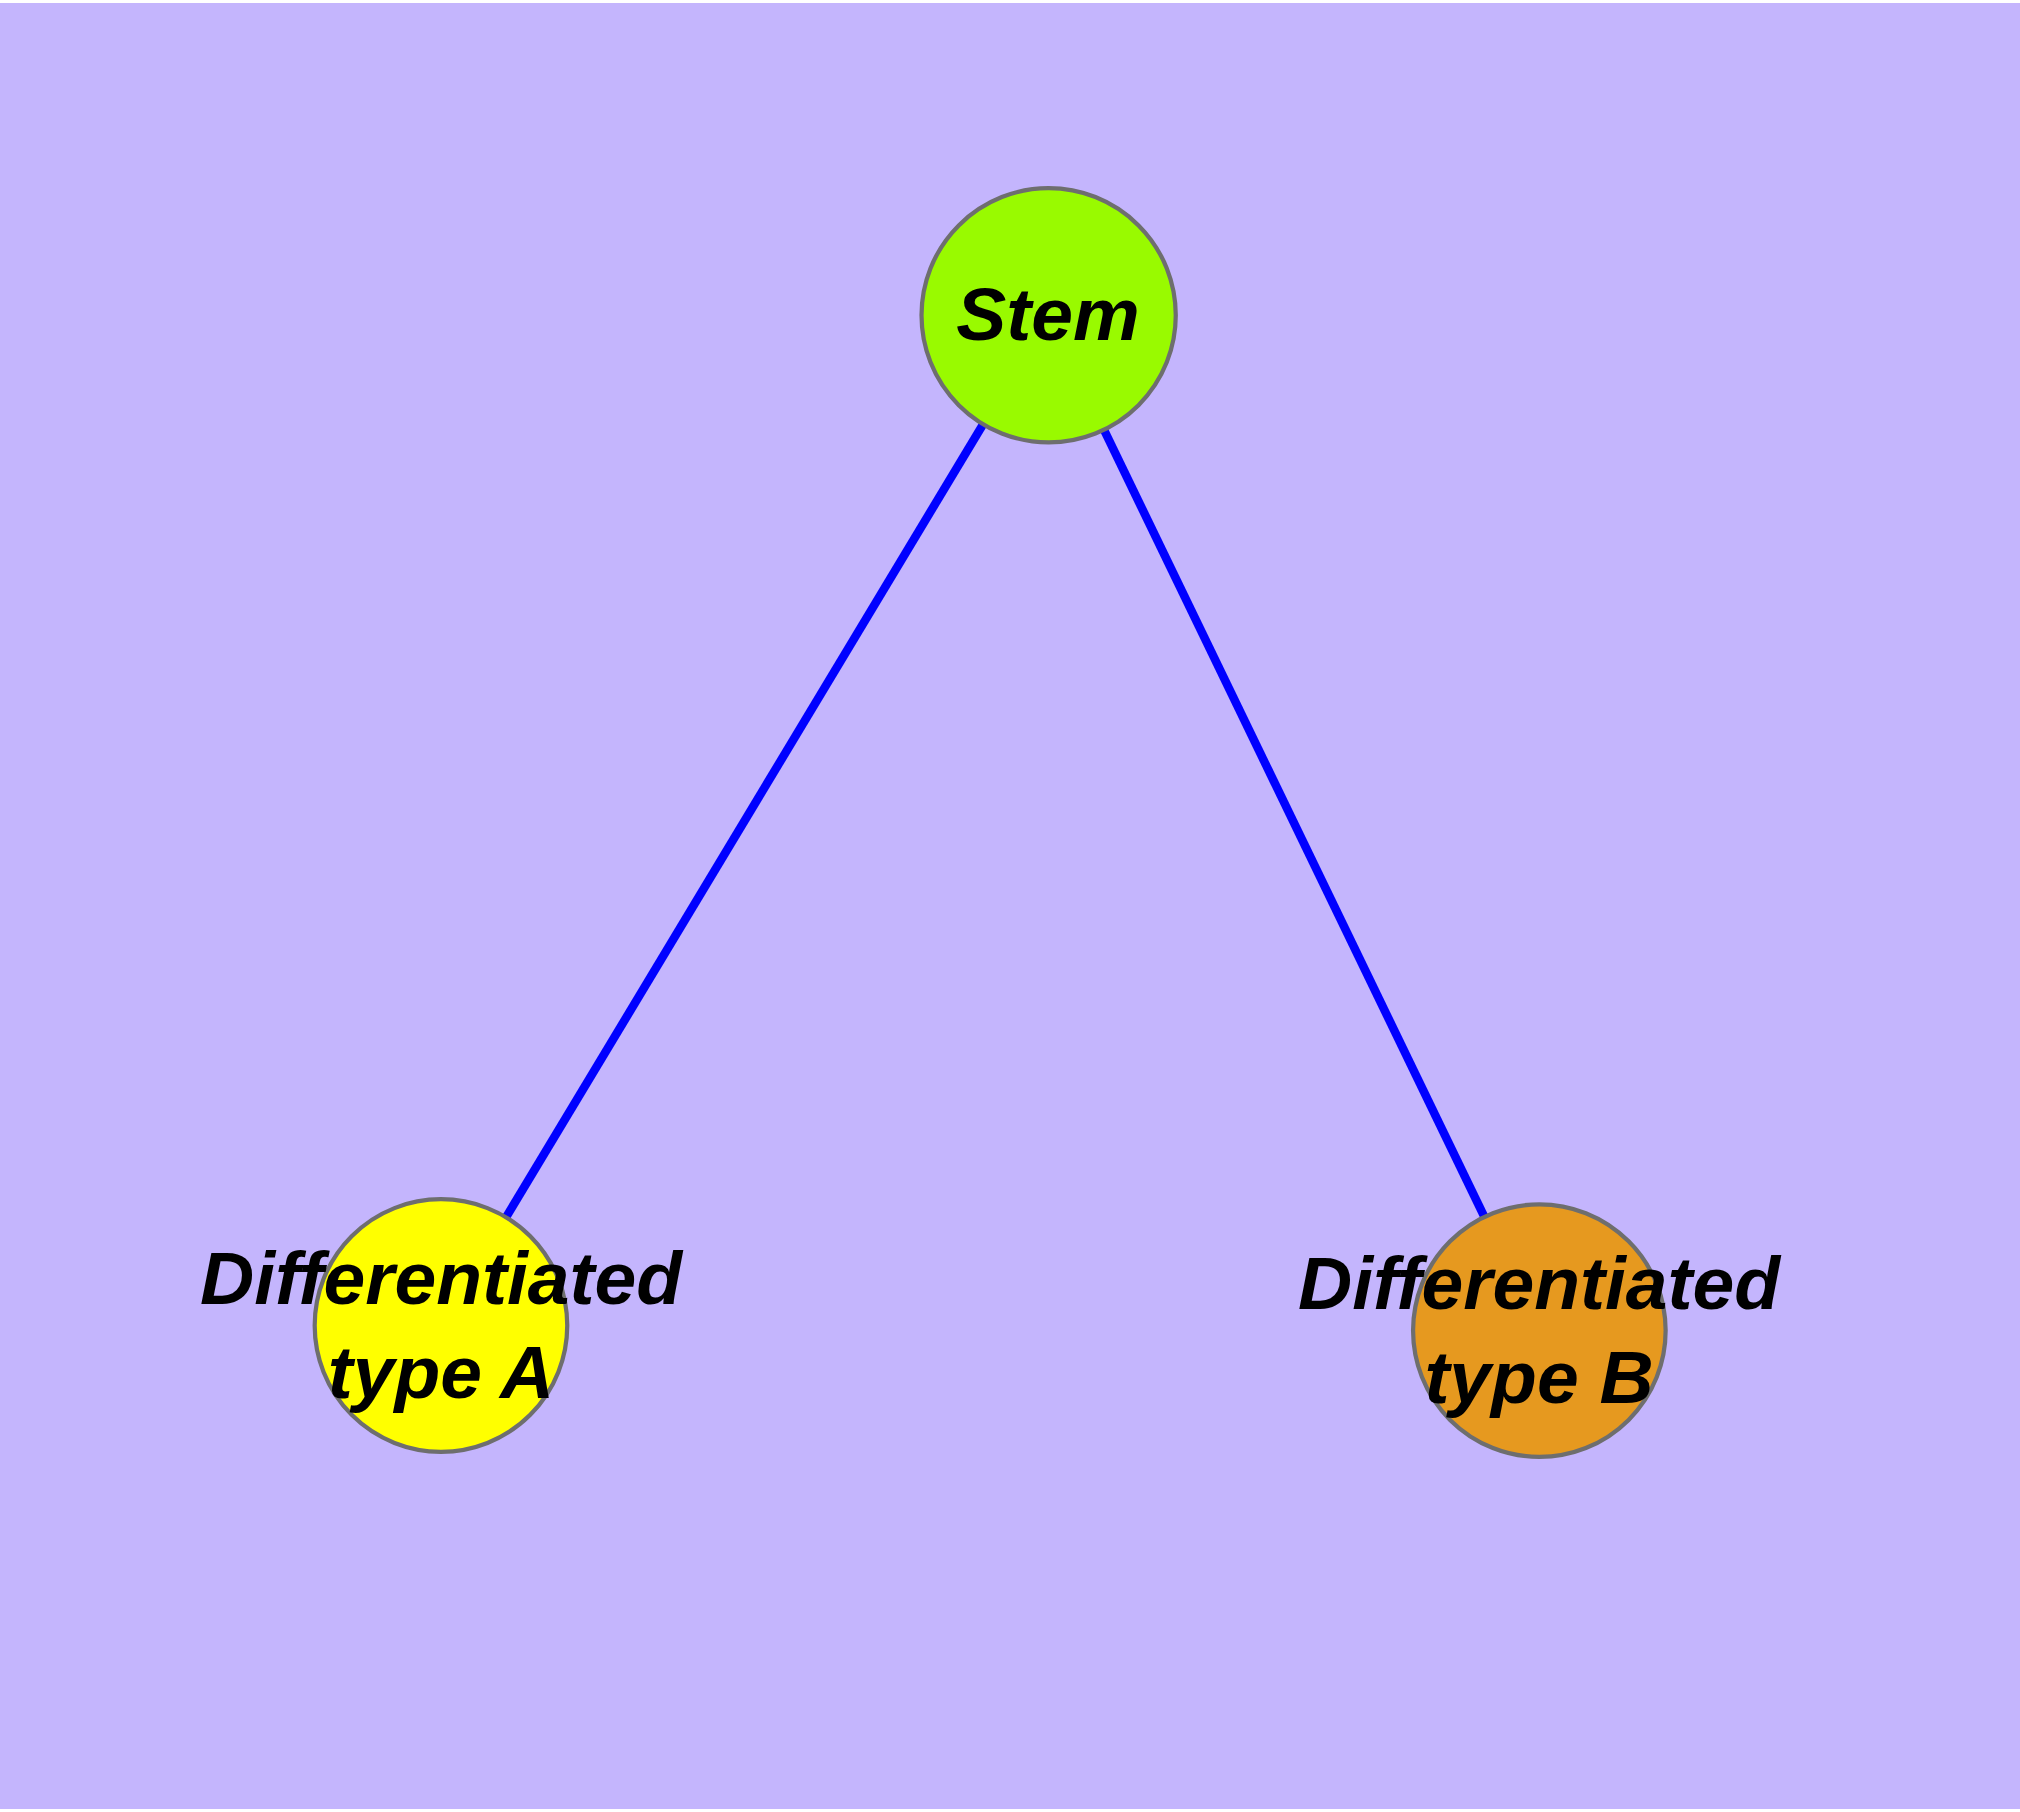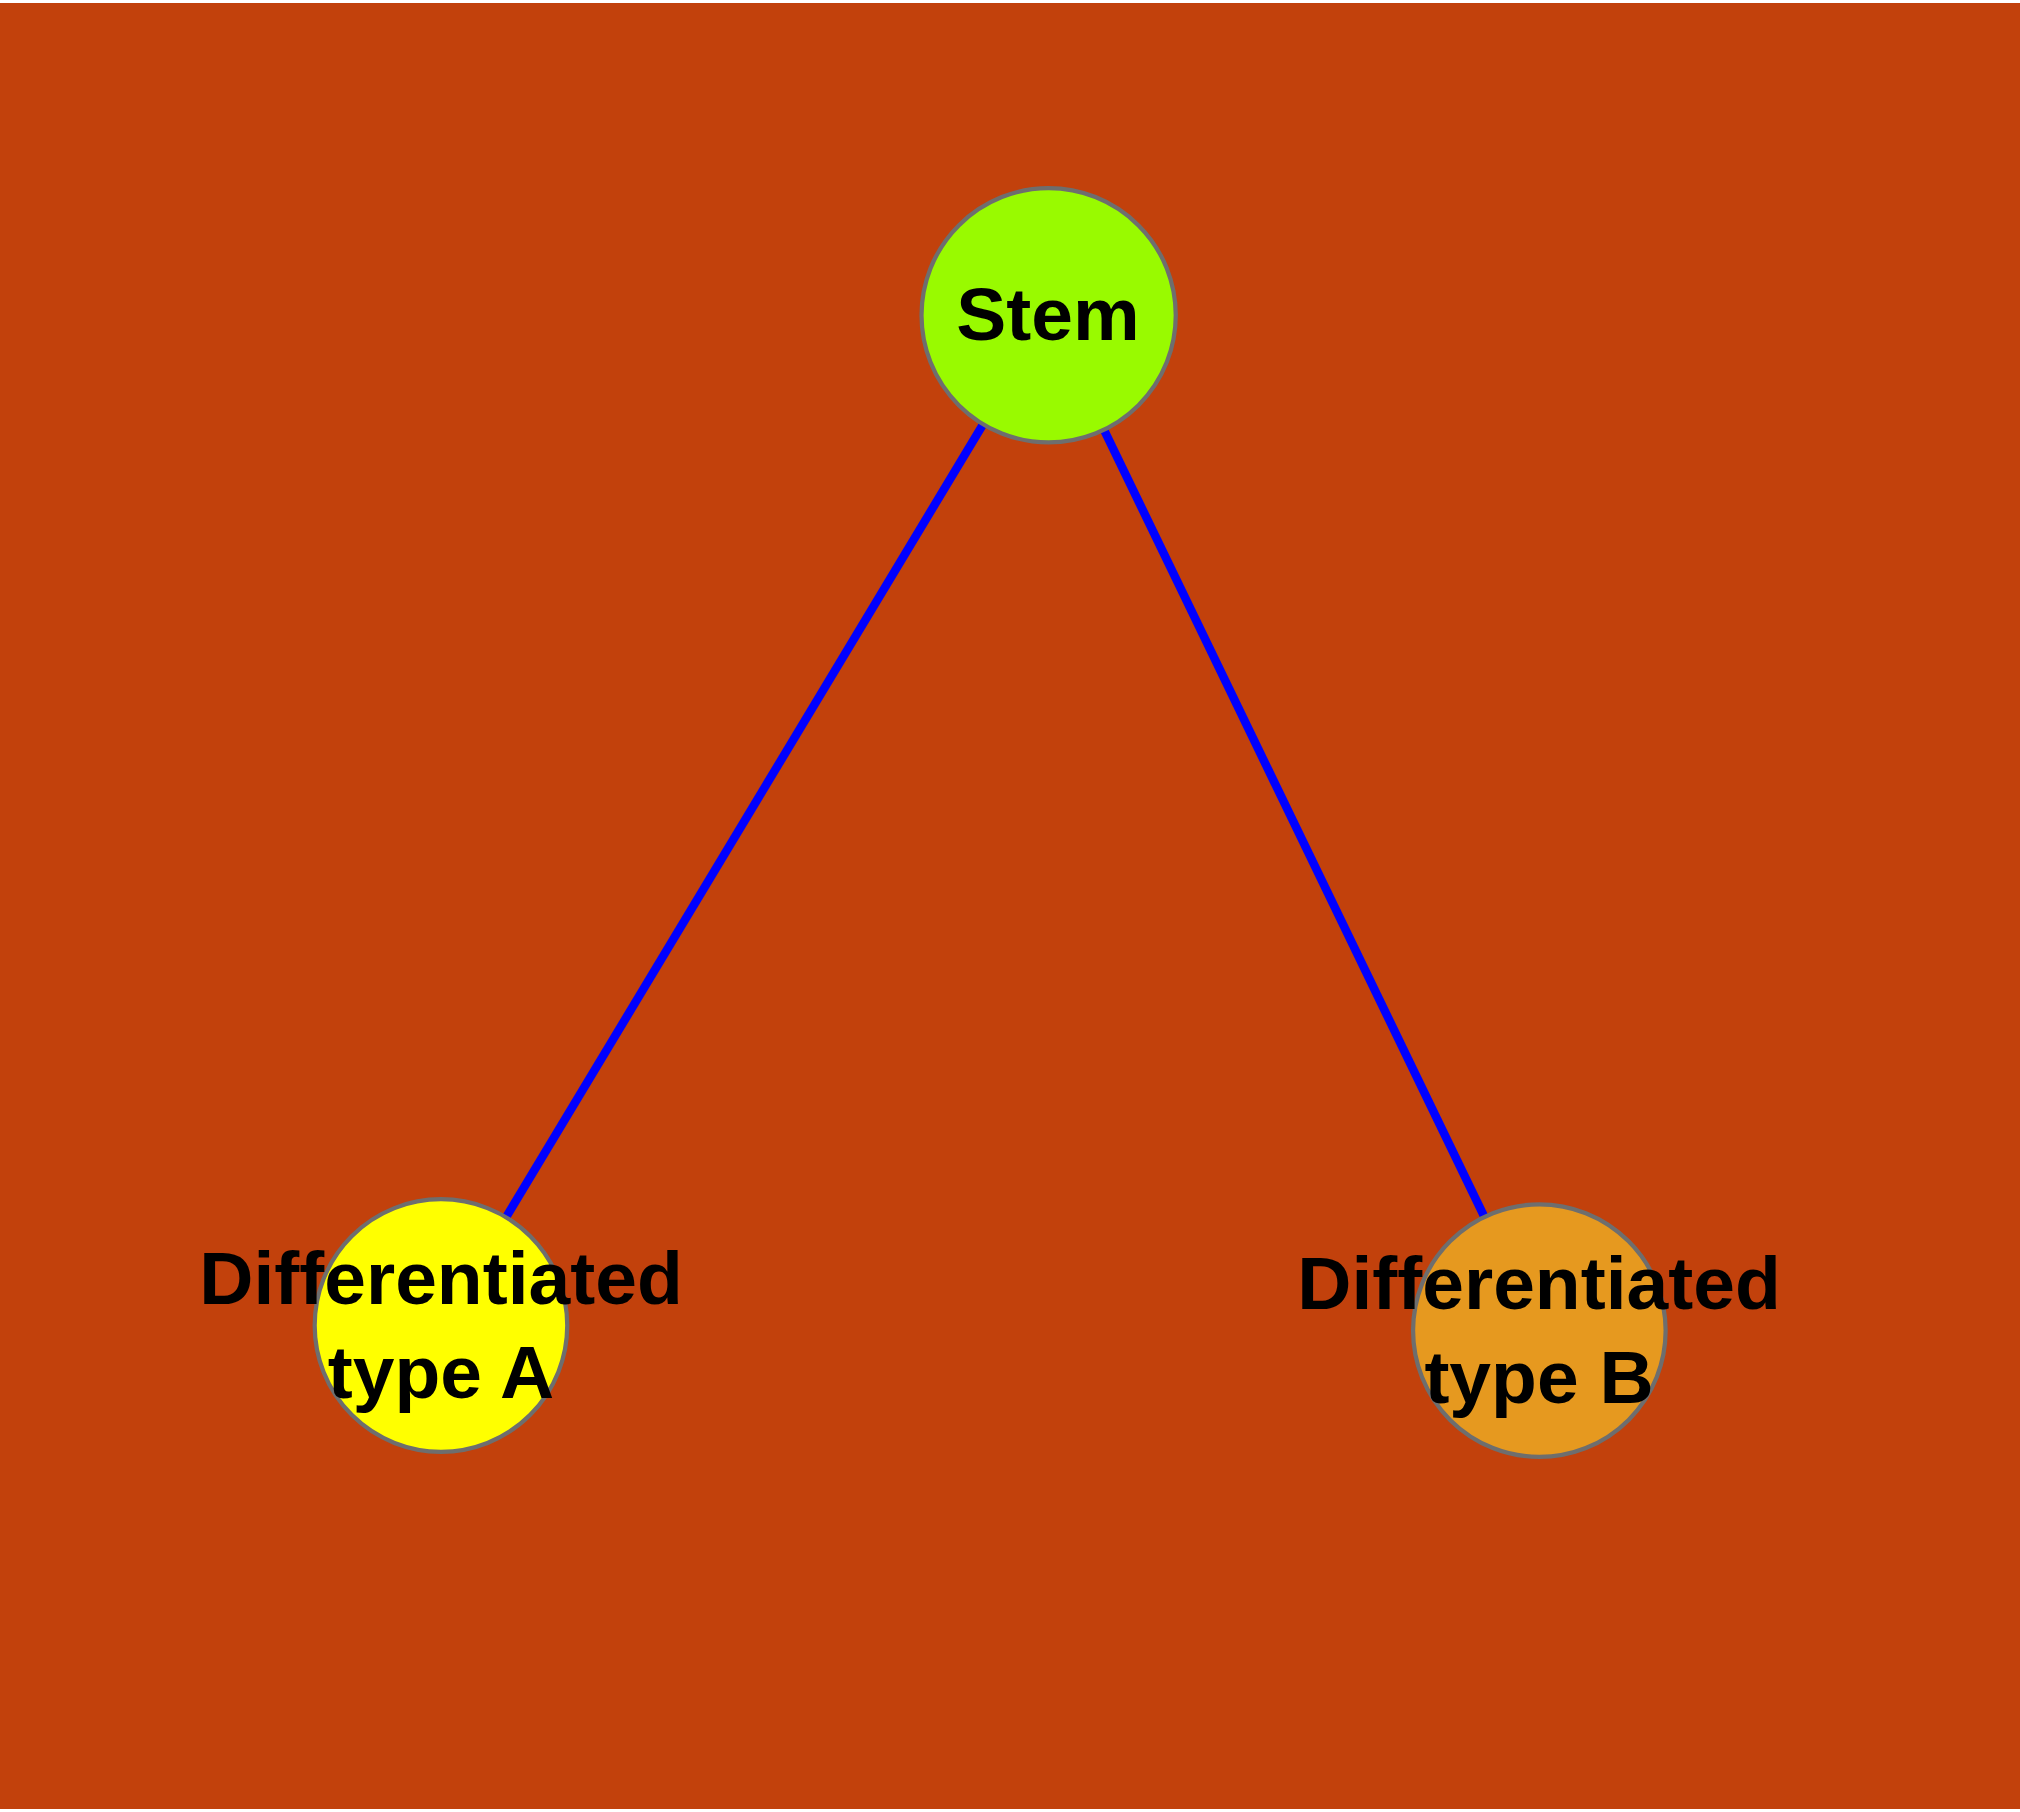--- a/index.html
+++ b/index.html
@@ -55,21 +55,21 @@
     font-weight: bold;
     font-size: 75px;
     line-height: 1.25;
     letter-spacing: 0;
     color: #000000;
   }
 </style>
 </head>
 <body>
 
-<div class="stage" id="stage" style="background: #c2410c;">
+<div class="stage" id="stage" style="background: #c4b5fd; font-style: italic;">
   <svg class="graph" id="graph" viewBox="0 0 2384 2138">
     <g id="edges-layer">
         <line x1="1237" y1="372" x2="520" y2="1564" stroke="#0000ff" stroke-width="10"></line>
         <line x1="1237" y1="372" x2="1816" y2="1570" stroke="#0000ff" stroke-width="10"></line>
       </g>
     <g id="nodes-layer">
         <circle cx="1237" cy="372" r="150" fill="#99fa00" stroke="#6e6e6e" stroke-width="5"></circle>
         <circle cx="520" cy="1564" r="149" fill="#ffff00" stroke="#6e6e6e" stroke-width="5"></circle>
         <circle cx="1816" cy="1570" r="149" fill="#e6991f" stroke="#6e6e6e" stroke-width="5"></circle>
       </g>

